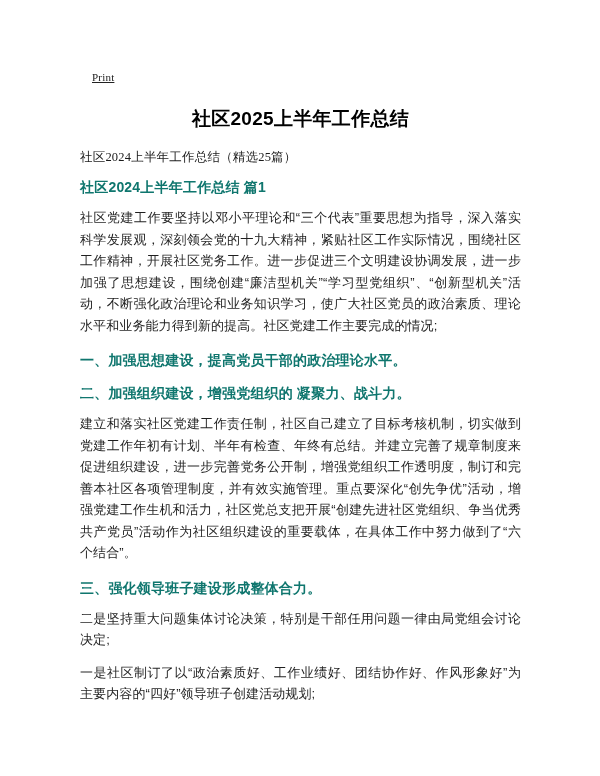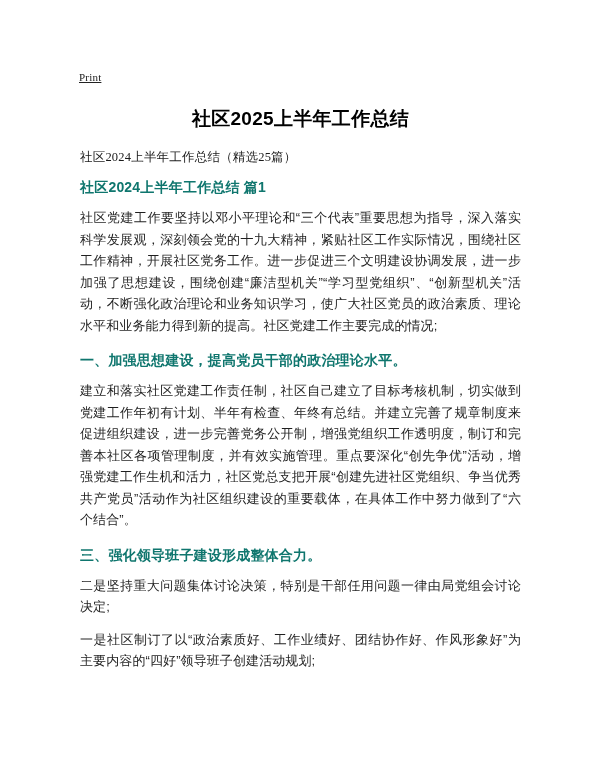--- a/index.html
+++ b/index.html
@@ -17,21 +17,21 @@
   .page {
     position: relative;
     width: 600px;
     height: 776px;
     background: #ffffff;
     box-sizing: border-box;
     overflow: hidden;
   }
   .print-link {
     position: absolute;
-    left: 79px;
+    left: 92px;
     top: 70px;
     font-family: "Liberation Serif", serif;
     font-size: 11px;
     line-height: 14px;
     color: #222222;
     letter-spacing: 0.2px;
   }
   .content {
     position: absolute;
     left: 80px;
@@ -88,20 +88,21 @@
   <div class="content">
 
     <h1 class="doc-title">社区2025上半年工作总结</h1>
 
     <p class="subtitle">社区2024上半年工作总结（精选25篇）</p>
 
     <div id="body-blocks">
         <h2 class="section-head">社区2024上半年工作总结 篇1</h2>
         <p class="para">社区党建工作要坚持以邓小平理论和“三个代表”重要思想为指导，深入落实科学发展观，深刻领会党的十九大精神，紧贴社区工作实际情况，围绕社区工作精神，开展社区党务工作。进一步促进三个文明建设协调发展，进一步加强了思想建设，围绕创建“廉洁型机关”“学习型党组织”、“创新型机关”活动，不断强化政治理论和业务知识学习，使广大社区党员的政治素质、理论水平和业务能力得到新的提高。社区党建工作主要完成的情况;</p>
         <h2 class="section-head gap-head">一、加强思想建设，提高党员干部的政治理论水平。</h2>
+        <h2 class="section-head gap-head">二、加强组织建设，增强党组织的 凝聚力、战斗力。</h2>
         <p class="para">建立和落实社区党建工作责任制，社区自己建立了目标考核机制，切实做到党建工作年初有计划、半年有检查、年终有总结。并建立完善了规章制度来促进组织建设，进一步完善党务公开制，增强党组织工作透明度，制订和完善本社区各项管理制度，并有效实施管理。重点要深化“创先争优”活动，增强党建工作生机和活力，社区党总支把开展“创建先进社区党组织、争当优秀共产党员”活动作为社区组织建设的重要载体，在具体工作中努力做到了“六个结合”。</p>
         <h2 class="section-head gap-head">三、强化领导班子建设形成整体合力。</h2>
         <p class="para">二是坚持重大问题集体讨论决策，特别是干部任用问题一律由局党组会讨论决定;</p>
         <p class="para">一是社区制订了以“政治素质好、工作业绩好、团结协作好、作风形象好”为主要内容的“四好”领导班子创建活动规划;</p>
       </div>
 
   </div>
 
 </div>
 

